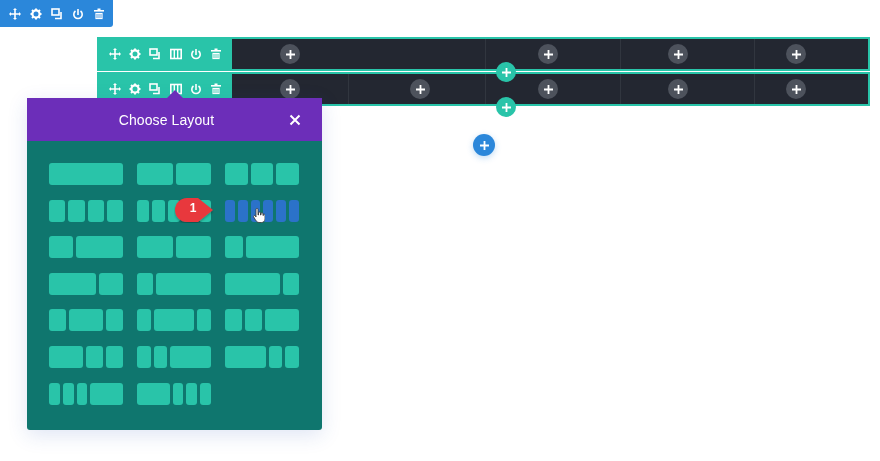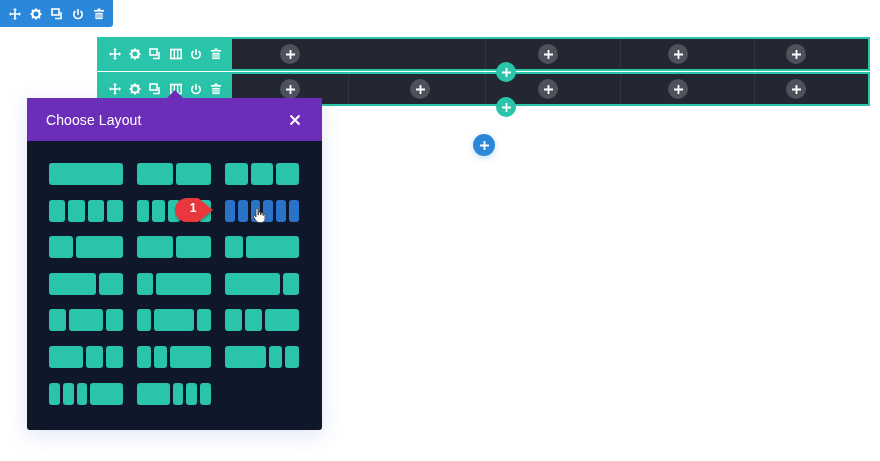--- a/index.html
+++ b/index.html
@@ -22,21 +22,21 @@
   .col-div { top:0; width:1px; height:100%; background:#31363f; }
   .plus { width:20px; height:20px; border-radius:50%; background:#4d525c; display:flex; align-items:center; justify-content:center; cursor:pointer; }
   .plus svg { width:9px; height:9px; }
   .plus-green { width:20px; height:20px; border-radius:50%; background:#29c4a9; display:flex; align-items:center; justify-content:center; cursor:pointer; }
   .plus-green svg { width:9px; height:9px; }
   .plus-blue { width:22px; height:22px; border-radius:50%; background:#2b87da; display:flex; align-items:center; justify-content:center; cursor:pointer;
                box-shadow:0 2px 6px rgba(43,135,218,0.3); }
   .plus-blue svg { width:9px; height:9px; }
 
   
-  .modal { left:27px; top:98px; width:295px; height:332px; background:#0f172a; box-shadow:0 5px 20px rgba(40,80,180,0.15); border-radius:0 0 3px 3px; }
+  .modal { left:27px; top:98px; width:295px; height:332px; background:#0f766e; box-shadow:0 5px 20px rgba(40,80,180,0.15); border-radius:0 0 3px 3px;text-align:center; }
   .modal-head { left:0; top:0; width:100%; height:43px; background:#6c2eb9; display:flex; align-items:center; box-sizing:border-box; padding:0 19px; }
   .modal-title { color:#fff; font-size:14px; font-family:"Liberation Sans", sans-serif; flex:1; font-weight:normal; letter-spacing:0.1px; }
   .modal-close { width:16px; height:16px; display:flex; align-items:center; justify-content:center; cursor:pointer; }
   .modal-arrow { left:140px; top:-8px; width:0; height:0; border-left:8px solid transparent; border-right:8px solid transparent; border-bottom:8px solid #6c2eb9; }
 
   .layout { height:22px; display:flex; gap:3px; cursor:pointer; }
   .layout .blk { background:#29c4a9; border-radius:3px; height:100%; }
   .layout.hl .blk { background:#2b72c9; }
 
   

